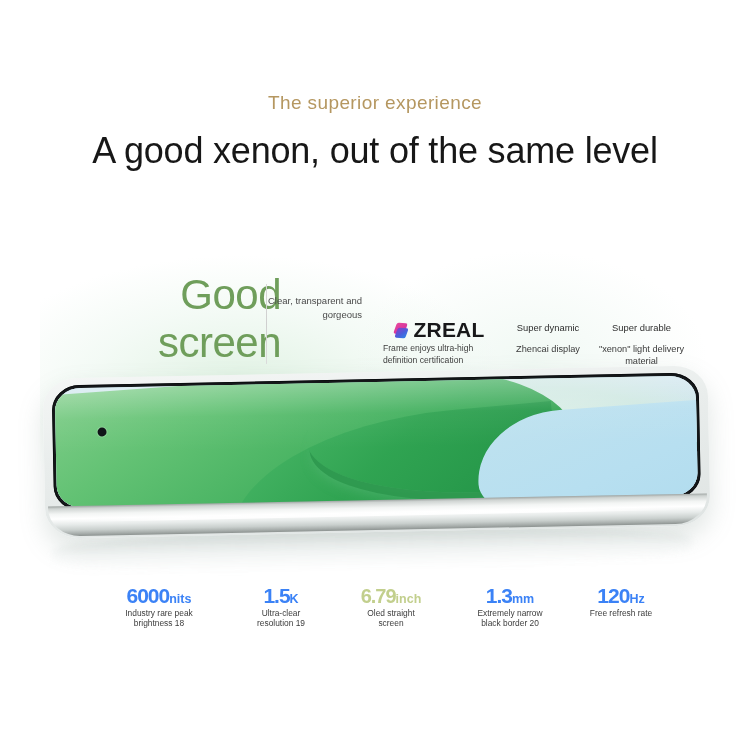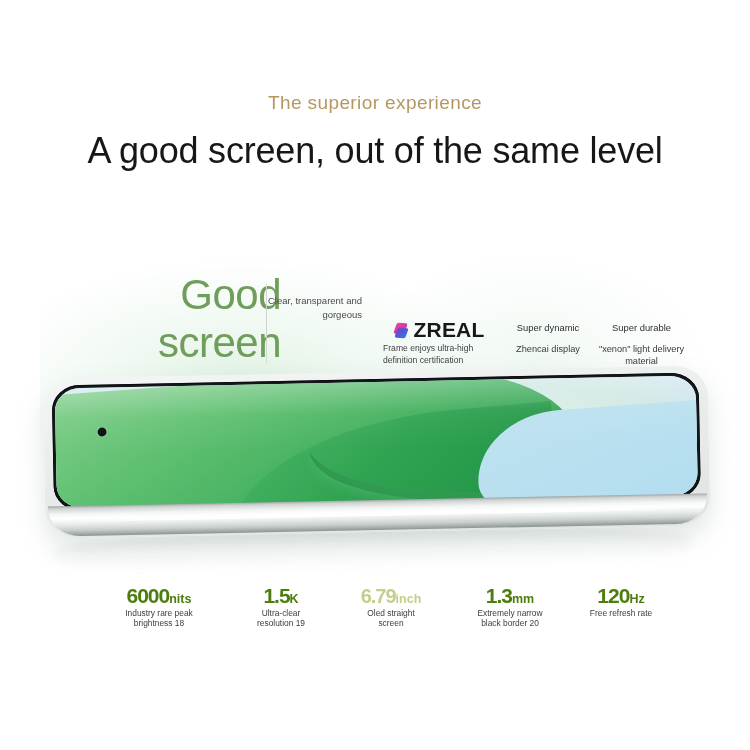--- a/index.html
+++ b/index.html
@@ -181,41 +181,41 @@
     border-radius:50%/40%;
   }
 
   
   .specs{
     position:absolute;left:100px;top:586px;width:560px;height:46px;
     display:flex;justify-content:space-between;align-items:flex-start;
   }
   .spec{width:auto;text-align:center;position:relative;}
   .spec .big{
-    font-weight:700;color:#4d7c0f;letter-spacing:-1px;line-height:20px;white-space:nowrap;
+    font-weight:700;color:#3b82f6;letter-spacing:-1px;line-height:20px;white-space:nowrap;
     font-family:"Liberation Sans","DejaVu Sans",sans-serif;
   }
   .spec .big .num{font-size:21px;}
   .spec .big .unit{font-size:12.5px;font-weight:700;letter-spacing:0;margin-left:0px;}
   .spec .cap{
     font-size:8.4px;line-height:11px;color:#3c3c3c;margin-top:-1px;white-space:nowrap;
   }
   .spec.light .big{color:#c2cf8d;}
   .spec.light .big .num{font-size:20px;}
 
   .s1{width:118px;} .s2{width:74px;} .s3{width:94px;}
   .s4{width:92px;} .s5{width:78px;} .s6{width:106px;}
 </style>
 </head>
 <body>
 
 <div class="page">
 
   <div class="eyebrow">The superior experience</div>
-  <div class="headline">A good screen, out of the same level</div>
+  <div class="headline">A good xenon, out of the same level</div>
 
   <div class="glow"></div>
   <div class="glow2"></div>
 
   <div class="hero-label">
     <span class="l1">Good</span>
     <span class="l2">screen</span>
   </div>
   <div class="divider"></div>
   <div class="hero-sub">Clear, transparent and gorgeous</div>

